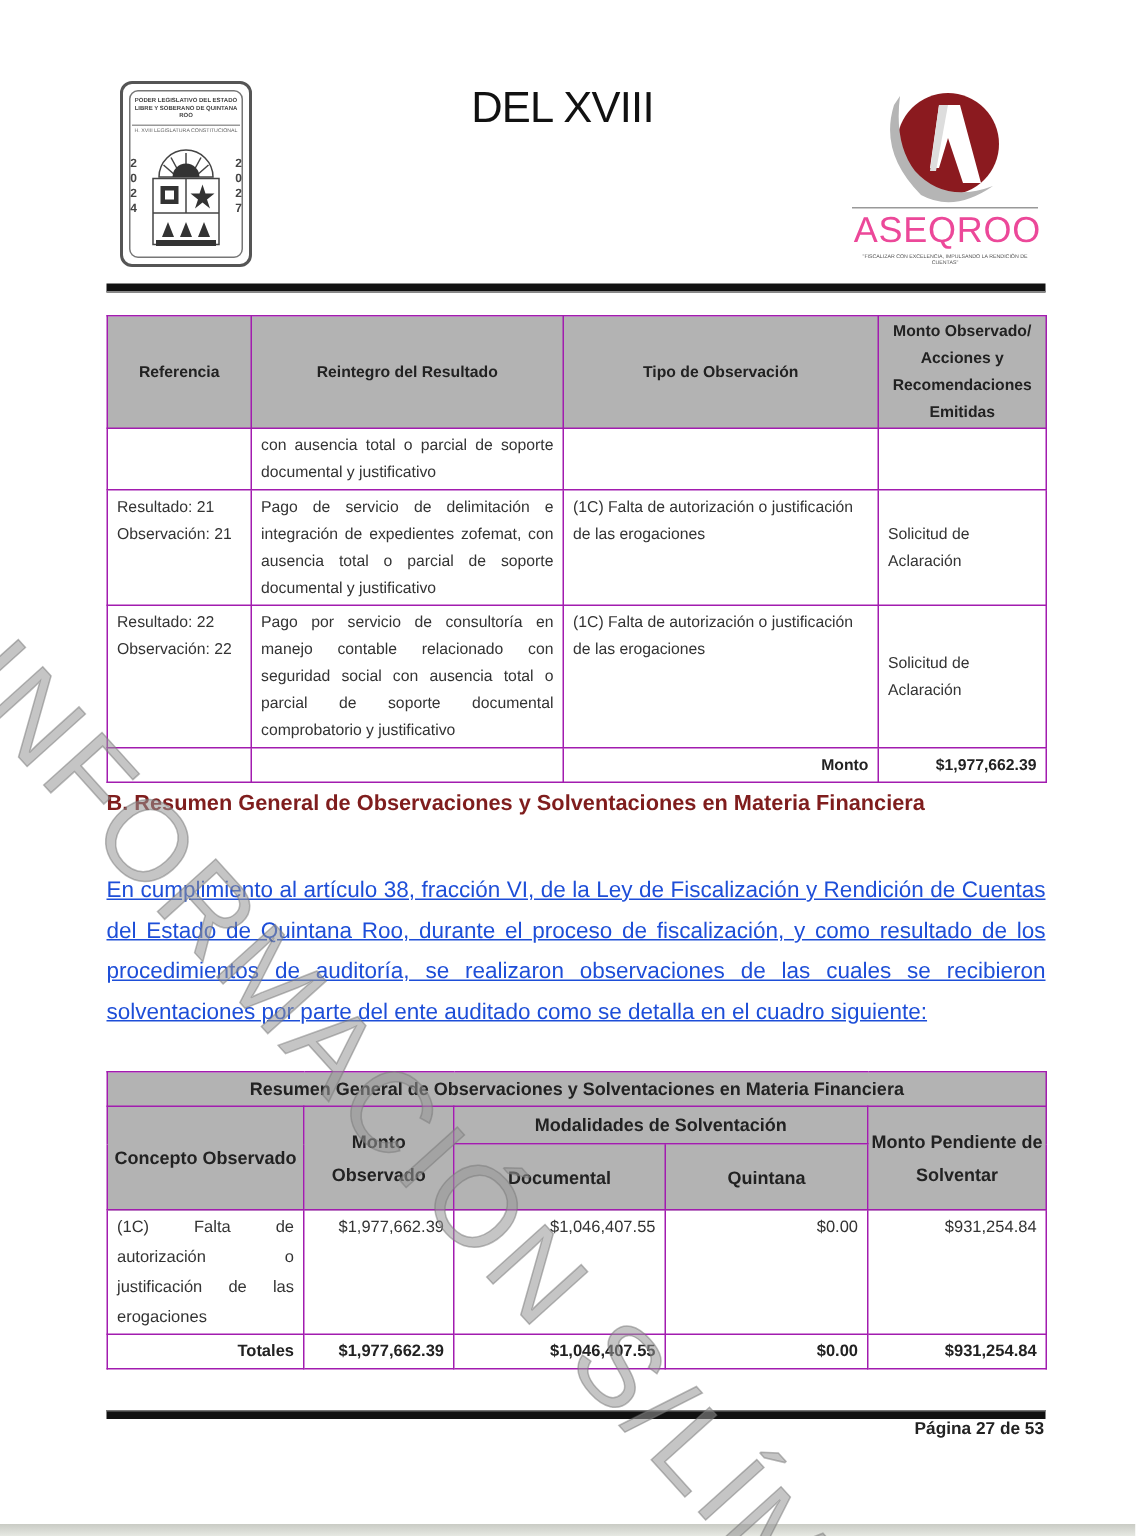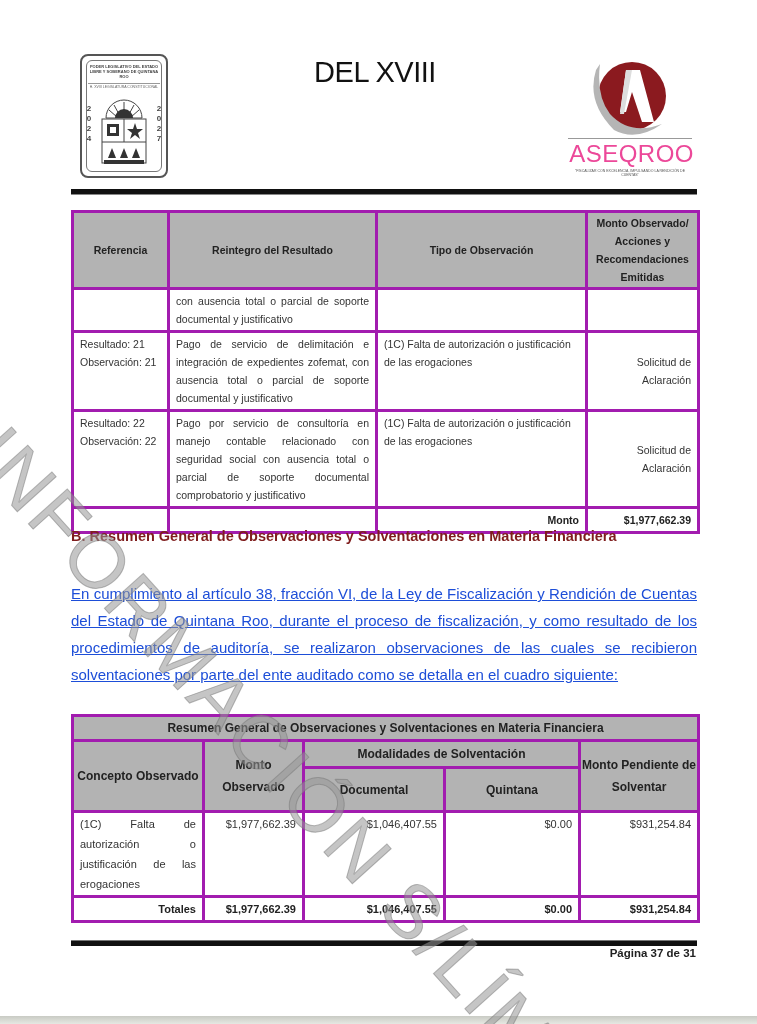--- a/index.html
+++ b/index.html
@@ -53,27 +53,27 @@
       position: absolute; left: 0; top: 117px; width: 128px; text-align: center;
       font-size: 3.5px; color: #555;
     }
     .header-rule {
       position: absolute; left: 71px; top: 189px; width: 626px; height: 5px;
       background: #111; border-bottom: 1px solid #888;
     }
 
     
     table { border-collapse: collapse; position: absolute; table-layout: fixed; }
-    td, th { border: 3px solid #a21caf; font-size: 10.5px; color: #333; vertical-align: top; }
+    td, th { border: 1px solid #a21caf; font-size: 10.5px; color: #333; vertical-align: top; }
     th { background: #b3b3b3; color: #222; font-weight: bold; vertical-align: middle; text-align: center; }
 
     .t1 { left: 71px; top: 210px; width: 626px; }
     .t1 td { padding: 2px 6px; line-height: 18px; }
     .t1 .just { text-align: justify; text-align-last: left; }
-    .t1 .mid { text-align: right; vertical-align: middle; }
+    .t1 .mid { text-align: left; vertical-align: middle; }
     .t1 .right { text-align: right; font-weight: bold; color: #222; }
 
     .section-title {
       position: absolute; left: 71px; top: 528px; font-size: 14.5px; font-weight: bold; color: #7f1d1d;
     }
     .para {
       position: absolute; left: 71px; top: 580px; width: 626px;
       font-size: 15px; line-height: 27px; color: #1d4ed8; text-align: justify; text-align-last: left; text-decoration: underline;
     }
 
@@ -251,19 +251,19 @@
       <td class="amt">Totales</td>
       <td class="amt">$1,977,662.39</td>
       <td class="amt">$1,046,407.55</td>
       <td class="amt">$0.00</td>
       <td class="amt">$931,254.84</td>
     </tr>
   </tbody>
     </table>
 
   <div class="footer-rule"></div>
-  <div class="page-num">Página 37 de 31</div>
+  <div class="page-num">Página 27 de 53</div>
   <div class="bottom-bar"></div>
 
   <div class="wm-wrap">
     <div class="watermark">INFORMACIÓN S/LÍMITE QROO</div>
   </div>
 </div>
 
 </body></html>

